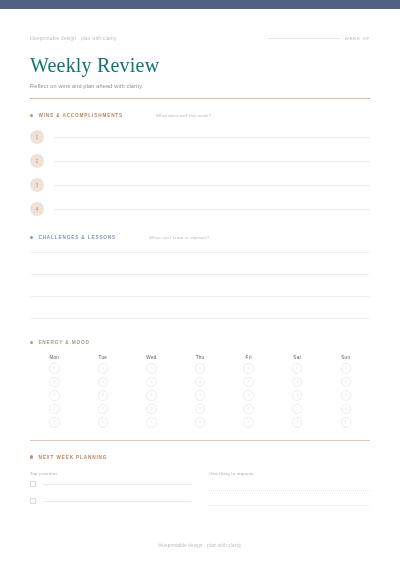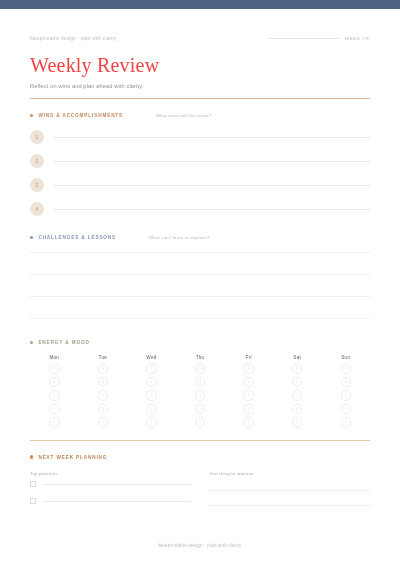--- a/index.html
+++ b/index.html
@@ -63,21 +63,21 @@
     font-size: 4.4px;
     letter-spacing: 0.7px;
     color: #aeb2b9;
     white-space: nowrap;
   }
 
   
   .title {
     font-family: "Liberation Serif", serif;
     font-size: 20px;
-    color: #ef4444;
+    color: #0f766e;
     margin-top: 13px;
     letter-spacing: 0.2px;
     line-height: 1.1;
   }
   .subtitle {
     font-size: 5.6px;
     color: #8d9097;
     margin-top: 7px;
     letter-spacing: 0.15px;
   }

